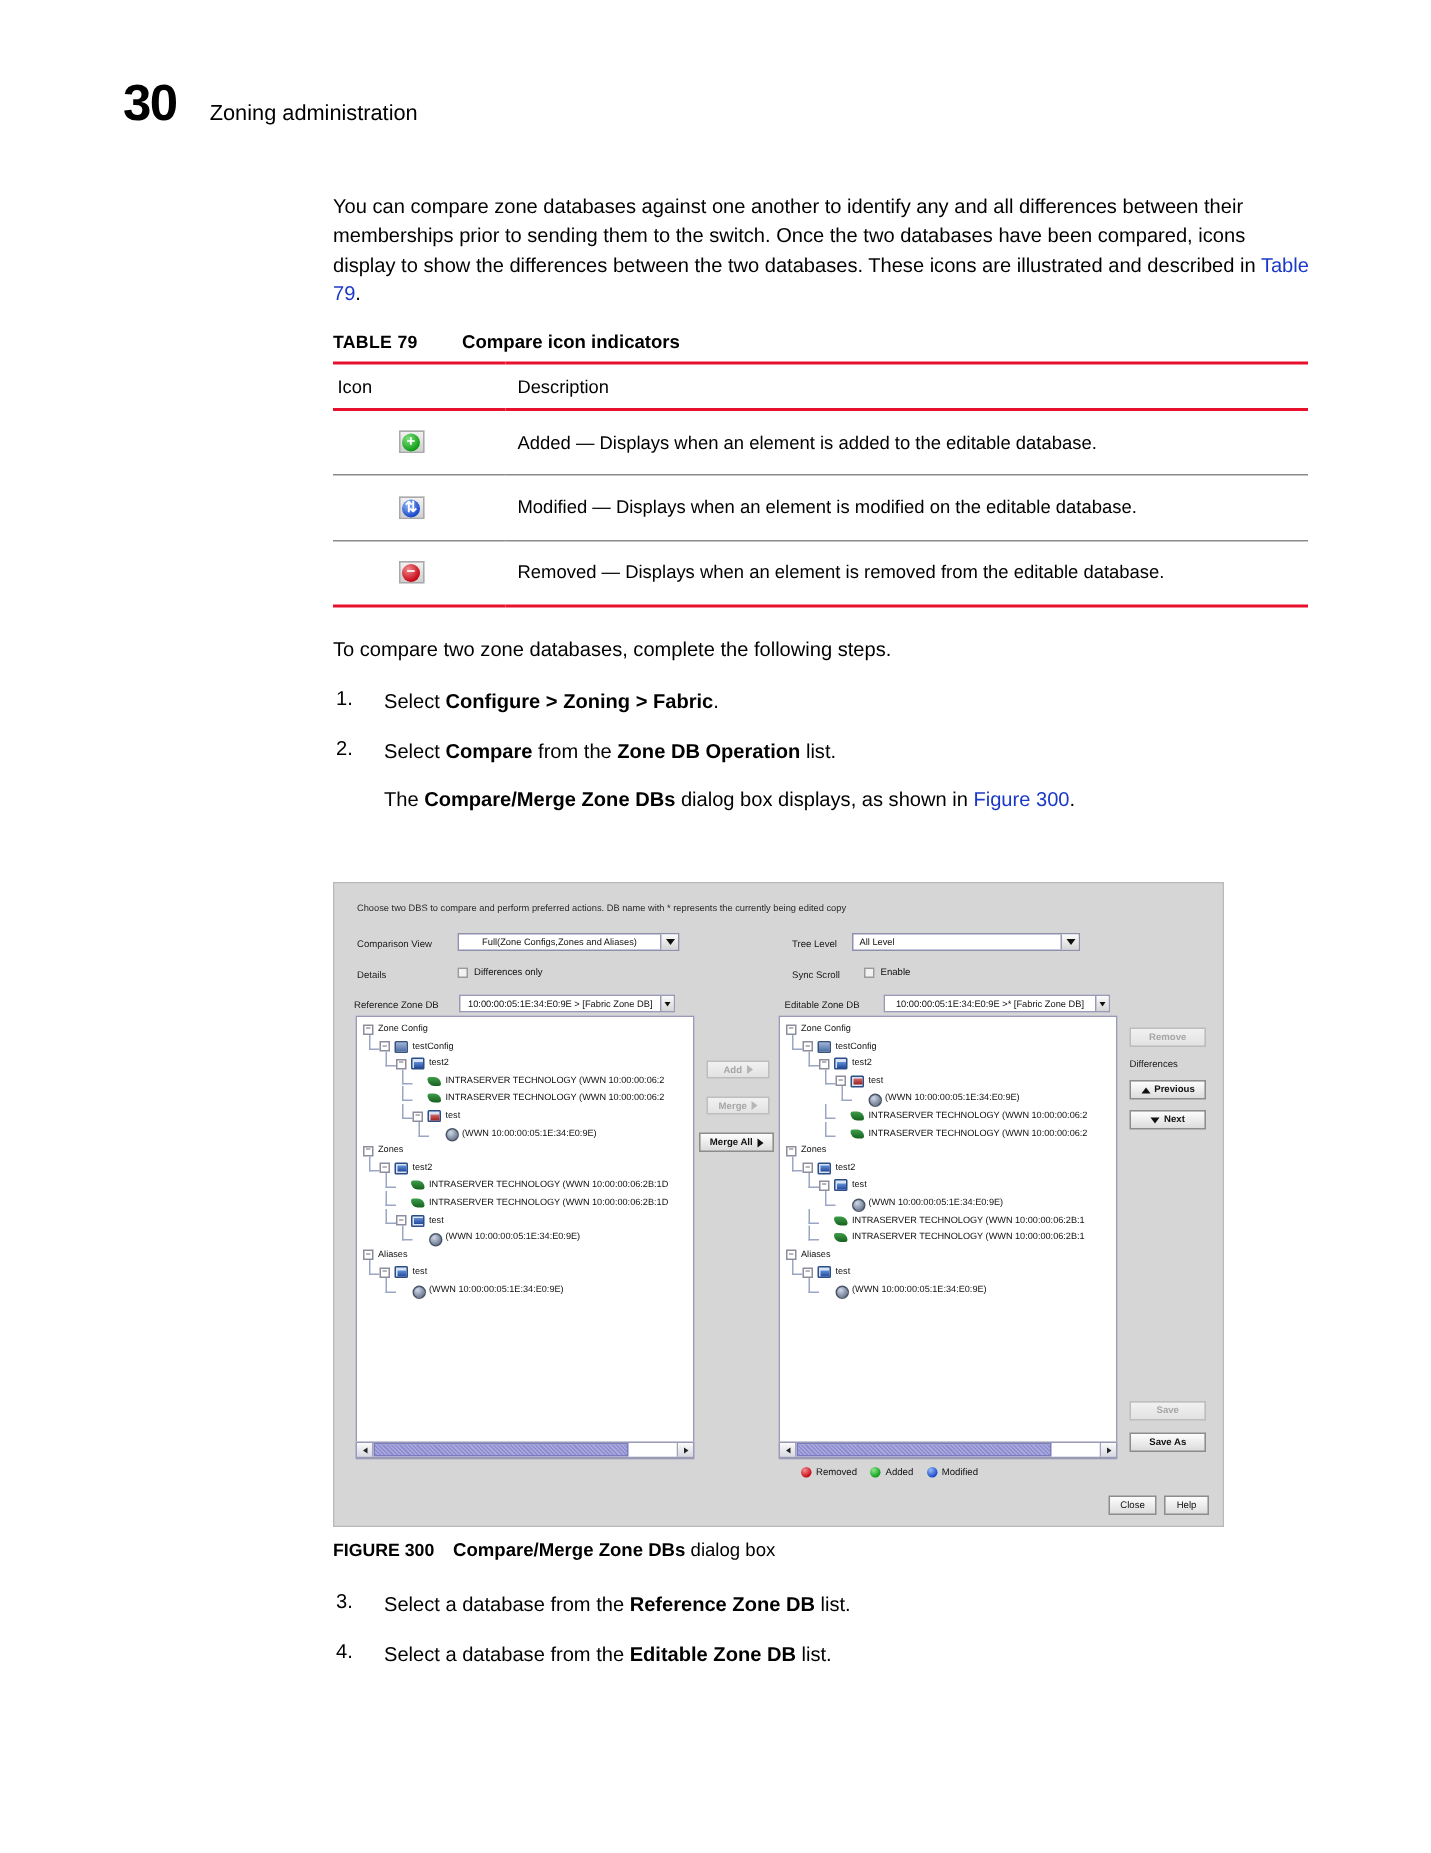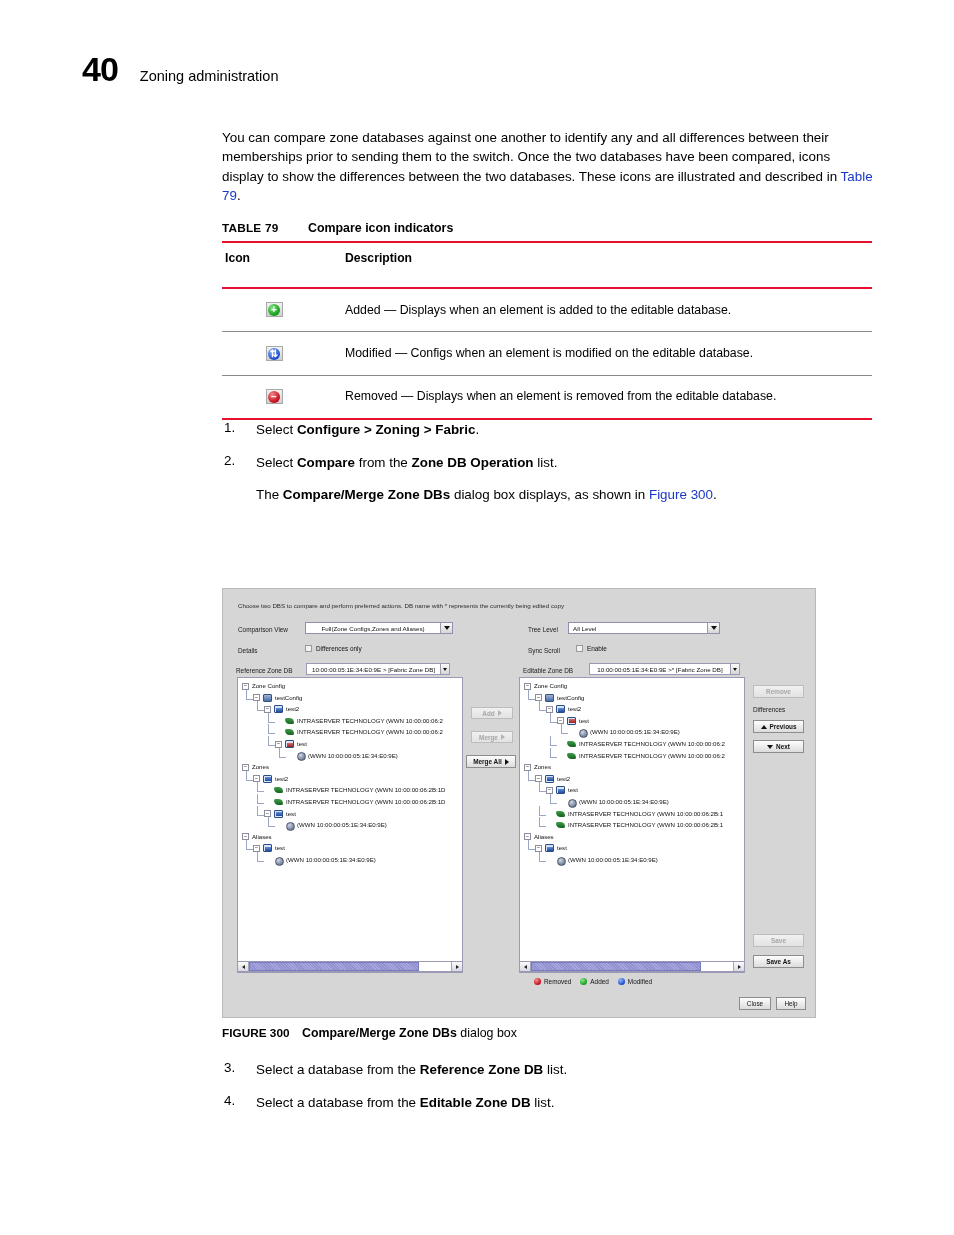--- a/index.html
+++ b/index.html
@@ -27,21 +27,21 @@
   p.body { font-size:13.4px; line-height:19.3px; margin:0 0 16px 0; }
   a.xref { color:#1a38c8; text-decoration:none; }
 
   
   .tbl-caption { display:flex; align-items:baseline; margin-top:8px; margin-bottom:6px; }
   .tbl-caption .lbl { font-size:11.8px; font-weight:700; letter-spacing:.2px; width:86px; }
   .tbl-caption .ttl { font-size:12.4px; font-weight:700; }
 
   table.t79 { width:650px; border-collapse:collapse; }
   table.t79 thead th {
-    text-align:left; font-size:12.2px; font-weight:700; padding:8px 0 22px 0;
+    text-align:left; font-size:12.2px; font-weight:400; padding:8px 0 7px 0;
     border-top:2px solid #e8112d; border-bottom:2px solid #e8112d;margin-left:22px;
   }
   table.t79 thead th.c1 { width:115px; padding-left:3px; }
   table.t79 thead th.c2 { padding-left:8px; }
   table.t79 tbody td {
     font-size:12.3px; padding:13px 0 14px 0; border-bottom:1px solid #8a8a8a;
     vertical-align:middle;
   }
   table.t79 tbody tr:last-child td { border-bottom:2px solid #e8112d; }
   table.t79 tbody td.c1 { text-align:left; padding-left:44px; }
@@ -150,21 +150,21 @@
   .fig-cap .lbl { font-size:11.8px; font-weight:700; width:80px; }
   .fig-cap .ttl { font-size:12.4px; font-weight:700; }
   .fig-cap .ttl span.light { font-weight:400; }
 
   .steps2 { position:absolute; left:222px; top:1060px; width:652px; }
 </style>
 </head>
 <body>
 
 <div class="pg-header">
-  <div class="pg-num">40</div>
+  <div class="pg-num">30</div>
   <div class="pg-chap">Zoning administration</div>
 </div>
 
 <div class="col">
 
 
   <p class="body">
     <span>You can compare zone databases against one another to identify any and all differences between their memberships prior to sending them to the switch. Once the two databases have been compared, icons display to show the differences between the two databases. These icons are illustrated and described in </span><a class="xref" href="#">Table 79</a><span>.</span>
   </p>
 
@@ -188,33 +188,34 @@
           </span>
         </td>
         <td class="c2">Added — Displays when an element is added to the editable database.</td>
       </tr>
       <tr>
         <td class="c1">
           <span class="ind-icon blue">
             <span class="dot"></span><span class="bar">⇅</span>
           </span>
         </td>
-        <td class="c2">Modified — Configs when an element is modified on the editable database.</td>
+        <td class="c2">Modified — Displays when an element is modified on the editable database.</td>
       </tr>
       <tr>
         <td class="c1">
           <span class="ind-icon red">
             <span class="dot"></span><span class="bar">−</span>
           </span>
         </td>
         <td class="c2">Removed — Displays when an element is removed from the editable database.</td>
       </tr>
     </tbody>
   </table>
 
+  <p class="body" style="margin-top:18px;">To compare two zone databases, complete the following steps.</p>
 
   <ol class="steps">
     <li>
       <span class="num">1.</span>
       <div class="txt">
         <span>Select </span><b>Configure &gt; Zoning &gt; Fabric</b><span>.</span>
       </div>
     </li>
     <li>
       <span class="num">2.</span>

